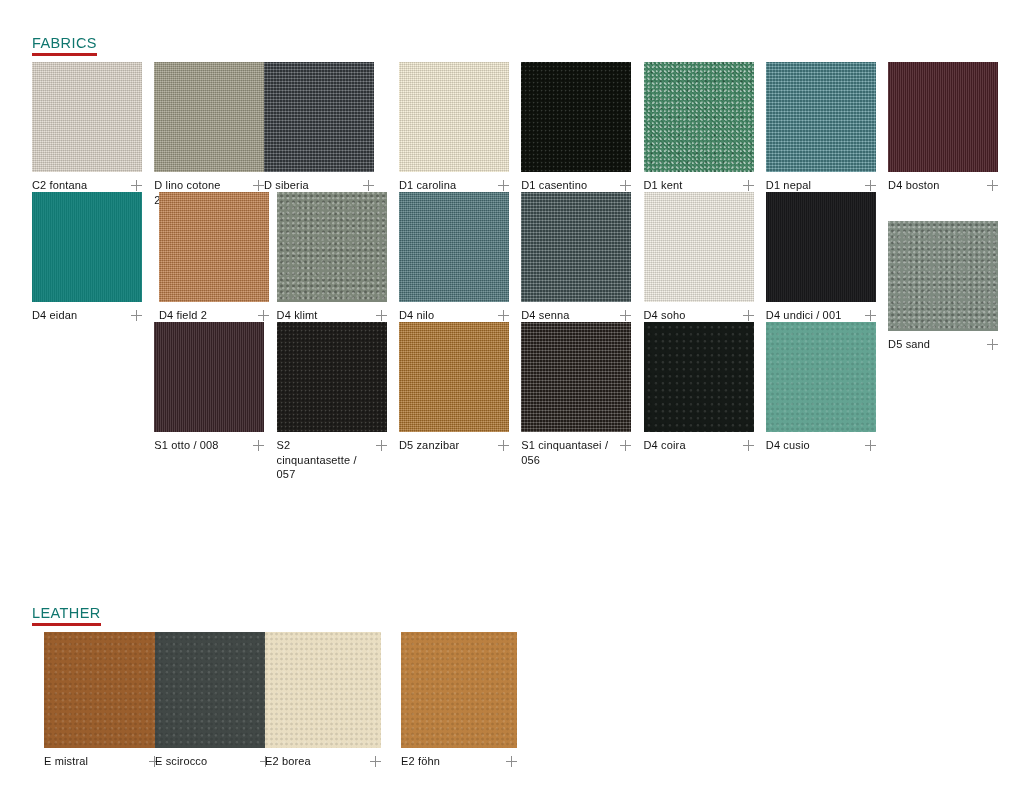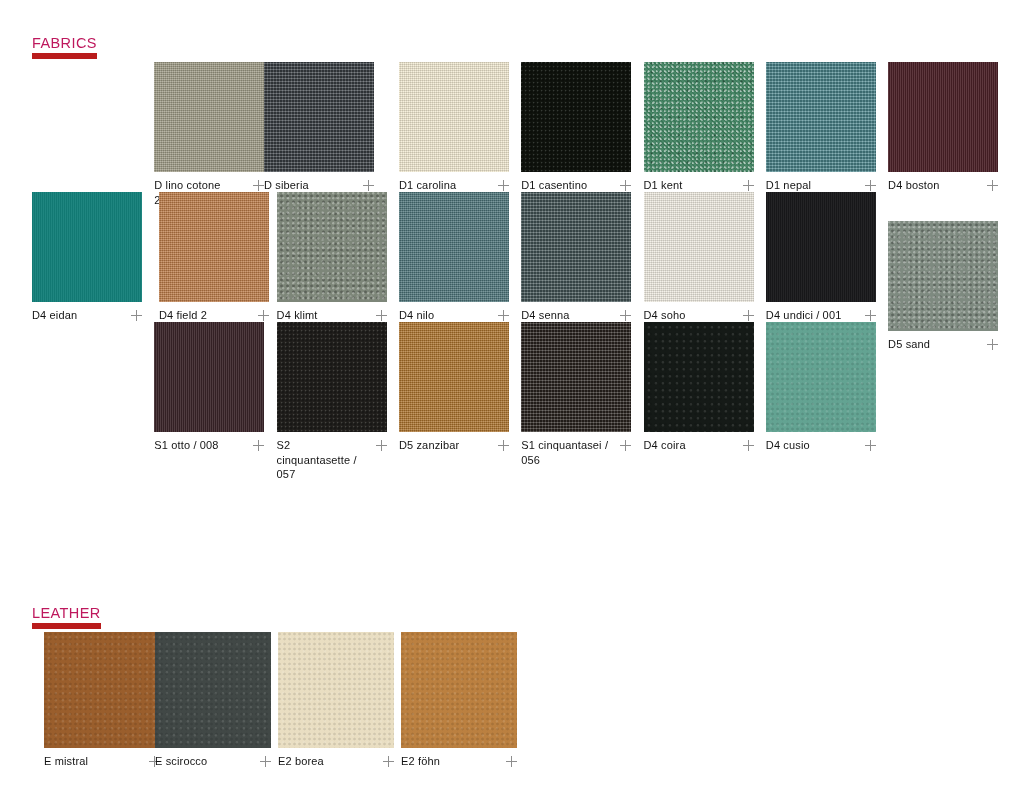--- a/index.html
+++ b/index.html
@@ -21,24 +21,24 @@
     position: relative;
     width: 1035px;
     height: 792px;
   }
 
   
   .section-title {
     position: absolute;
     font-size: 14.5px;
     letter-spacing: 0.4px;
-    color: #be185d;
+    color: #0f766e;
     font-weight: 400;
     padding-bottom: 1px;
-    border-bottom: 6px solid #b91c1c;
+    border-bottom: 3px solid #b91c1c;
     line-height: 1.1;
     white-space: nowrap;
   }
   #fabrics-title { left: 32px; top: 36px; }
   #leather-title { left: 32px; top: 606px; }
 
   
   .grid {
     position: absolute;
     display: block;
@@ -155,20 +155,27 @@
 </style>
 </head>
 <body>
 
 <div class="page">
 
   <div class="section-title" id="fabrics-title">FABRICS</div>
 
   <div class="grid" id="fabrics-grid">
       <div class="grid-row">
+        <div class="swatch-card" style="left: 0px;">
+          <div class="swatch-chip tex-weave" style="background-color: rgb(221, 213, 201);"></div>
+          <div class="swatch-meta">
+            <span class="swatch-label">C2 fontana</span>
+            <span class="plus-icon"></span>
+          </div>
+        </div>
         <div class="swatch-card" style="left: 122.3px;">
           <div class="swatch-chip tex-weave" style="background-color: rgb(157, 154, 132);"></div>
           <div class="swatch-meta">
             <span class="swatch-label">D lino cotone 2011</span>
             <span class="plus-icon"></span>
           </div>
         </div>
         <div class="swatch-card" style="left: 232px;">
           <div class="swatch-chip tex-coarse" style="background-color: rgb(60, 66, 71);"></div>
           <div class="swatch-meta">
@@ -327,21 +334,21 @@
             <span class="plus-icon"></span>
           </div>
         </div>
         <div class="swatch-card" style="left: 123px;">
           <div class="swatch-chip tex-grain" style="background-color: rgb(65, 72, 70);"></div>
           <div class="swatch-meta">
             <span class="swatch-label">E scirocco</span>
             <span class="plus-icon"></span>
           </div>
         </div>
-        <div class="swatch-card" style="left: 246px;">
+        <div class="swatch-card" style="left: 233px;">
           <div class="swatch-chip tex-grain" style="background-color: rgb(233, 222, 194);"></div>
           <div class="swatch-meta">
             <span class="swatch-label">E2 borea</span>
             <span class="plus-icon"></span>
           </div>
         </div>
         <div class="swatch-card" style="left: 369px;">
           <div class="swatch-chip tex-grain" style="background-color: rgb(187, 128, 64);"></div>
           <div class="swatch-meta">
             <span class="swatch-label">E2 föhn</span>

